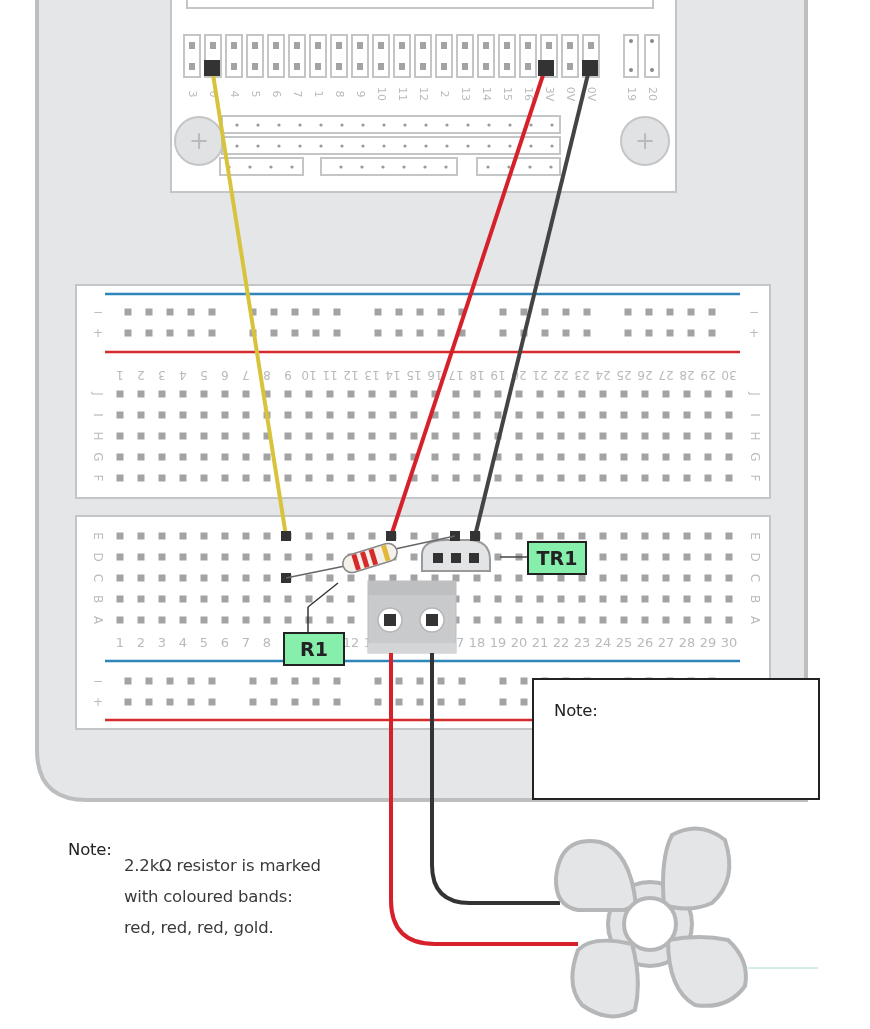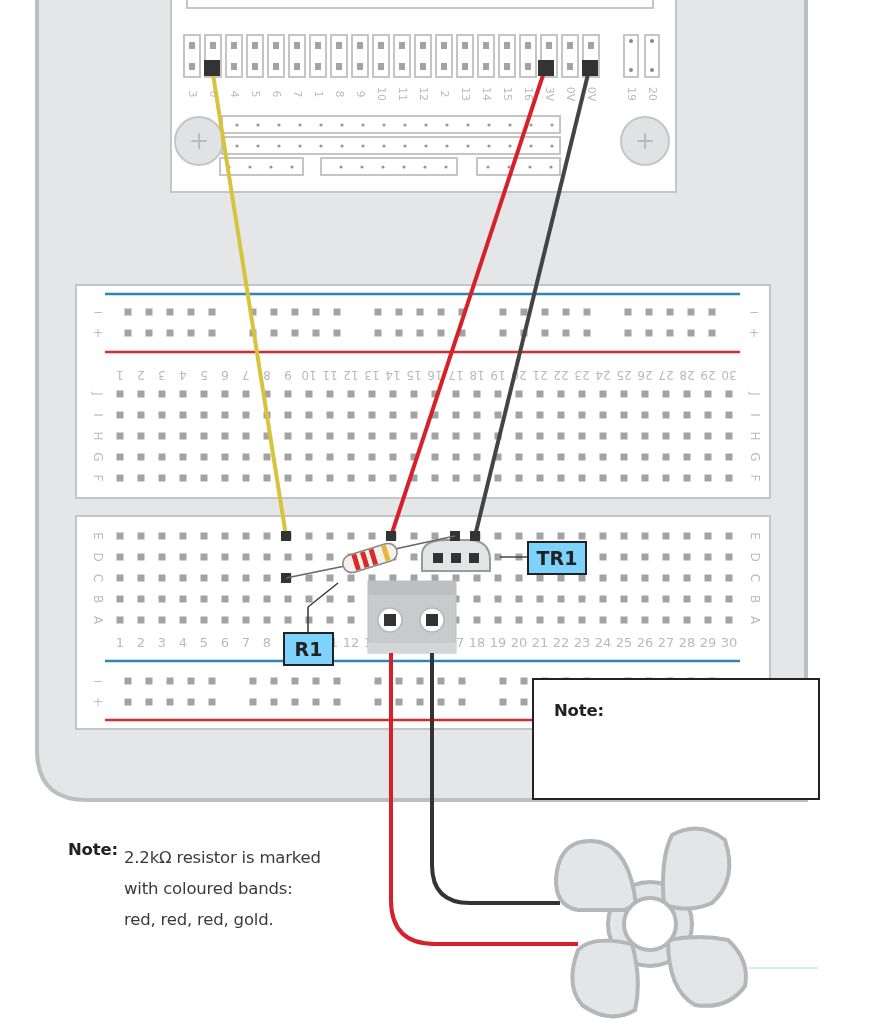--- a/index.html
+++ b/index.html
@@ -1,33 +1,33 @@
 <!DOCTYPE html>
 <html><head>
 <meta charset="utf-8">
 <style>
   html, body { margin: 0; padding: 0; background: #ffffff; }
   body { width: 870px; height: 1029px; position: relative; overflow: hidden;
          font-family: "DejaVu Sans", sans-serif; }
   #stage { position: absolute; left: 0; top: 0; width: 870px; height: 1029px; }
   .note { position: absolute; color: #3a3a3a; font-family: "DejaVu Sans", sans-serif;
           font-size: 16.5px; line-height: 31px; letter-spacing: -0.2px; }
-  .note .lbl { font-weight: bold; color: #222; position: absolute; left: 0; top: 0; }
+  .note .lbl { font-weight: normal; color: #222; position: absolute; left: 0; top: 0; }
   .note .body { position: absolute; white-space: pre; }
   #note-terminal { left: 532px; top: 678px; width: 288px; height: 122px;
                    border: 2px solid #222; background: #fff; box-sizing: border-box; }
   #note-terminal .lbl { left: 20px; top: 15px; }
   #note-terminal .body { left: 76px; top: 15px; }
   #note-resistor { left: 68px; top: 834px; width: 300px; height: 100px; }
-  #note-resistor .body { left: 56px; top: 8px; }
-  .callout { position: absolute; background: #7dd3fc; border: 2px solid #222;
+  #note-resistor .body { left: 56px; top: 16px; }
+  .callout { position: absolute; background: #86efac; border: 2px solid #222;
              font-weight: bold; font-size: 19px; color: #222; text-align: center;
              box-sizing: border-box; font-family: "DejaVu Sans", sans-serif; }
   #tr1-label { left: 527px; top: 541px; width: 60px; height: 34px; line-height: 30px; }
-  #r1-label { left: 283px; top: 632px; width: 51px; height: 34px; line-height: 30px; }
+  #r1-label { left: 283px; top: 632px; width: 62px; height: 34px; line-height: 30px; }
 </style>
 </head>
 <body>
 
 <svg id="stage" width="870" height="1029" viewBox="0 0 870 1029" xmlns="http://www.w3.org/2000/svg">
 
   <path id="case" d="M37 0 L37 750 Q37 800 87 800 L806 800 L806 0" fill="#e5e6e8" stroke="#bdbec0" stroke-width="4"></path>
 
   <g>
     <rect x="171" y="-4" width="505" height="196" fill="#ffffff" stroke="#c4c5c7" stroke-width="2"></rect>

